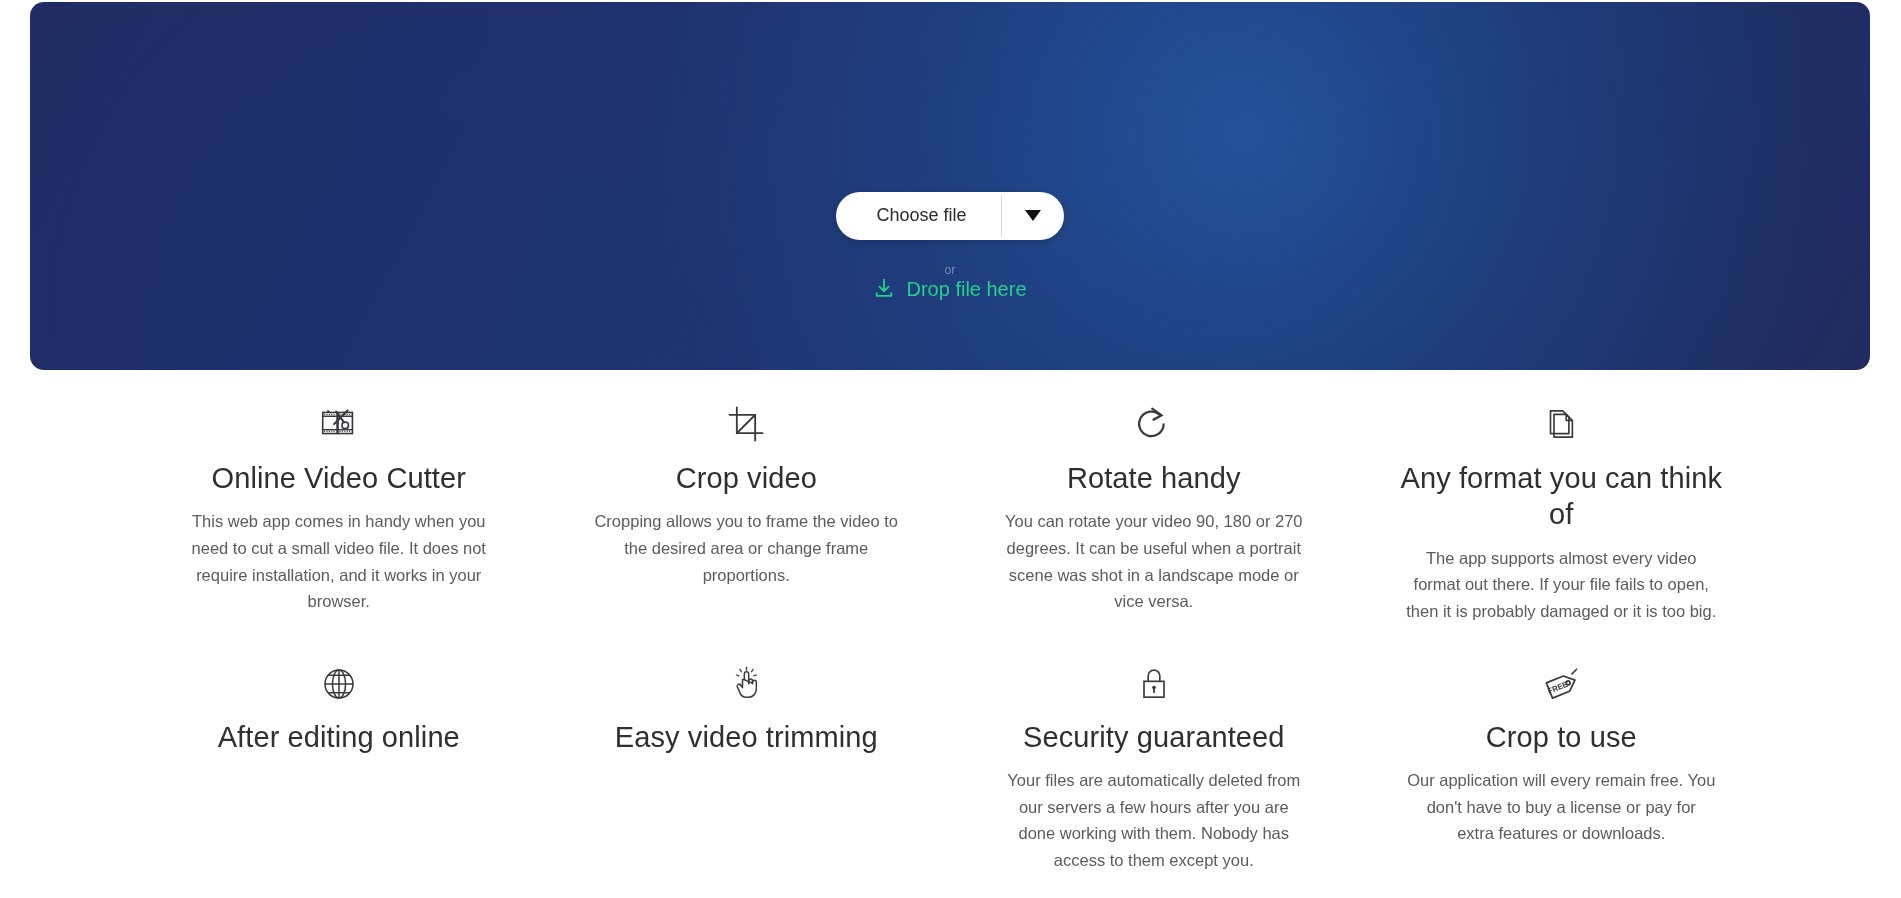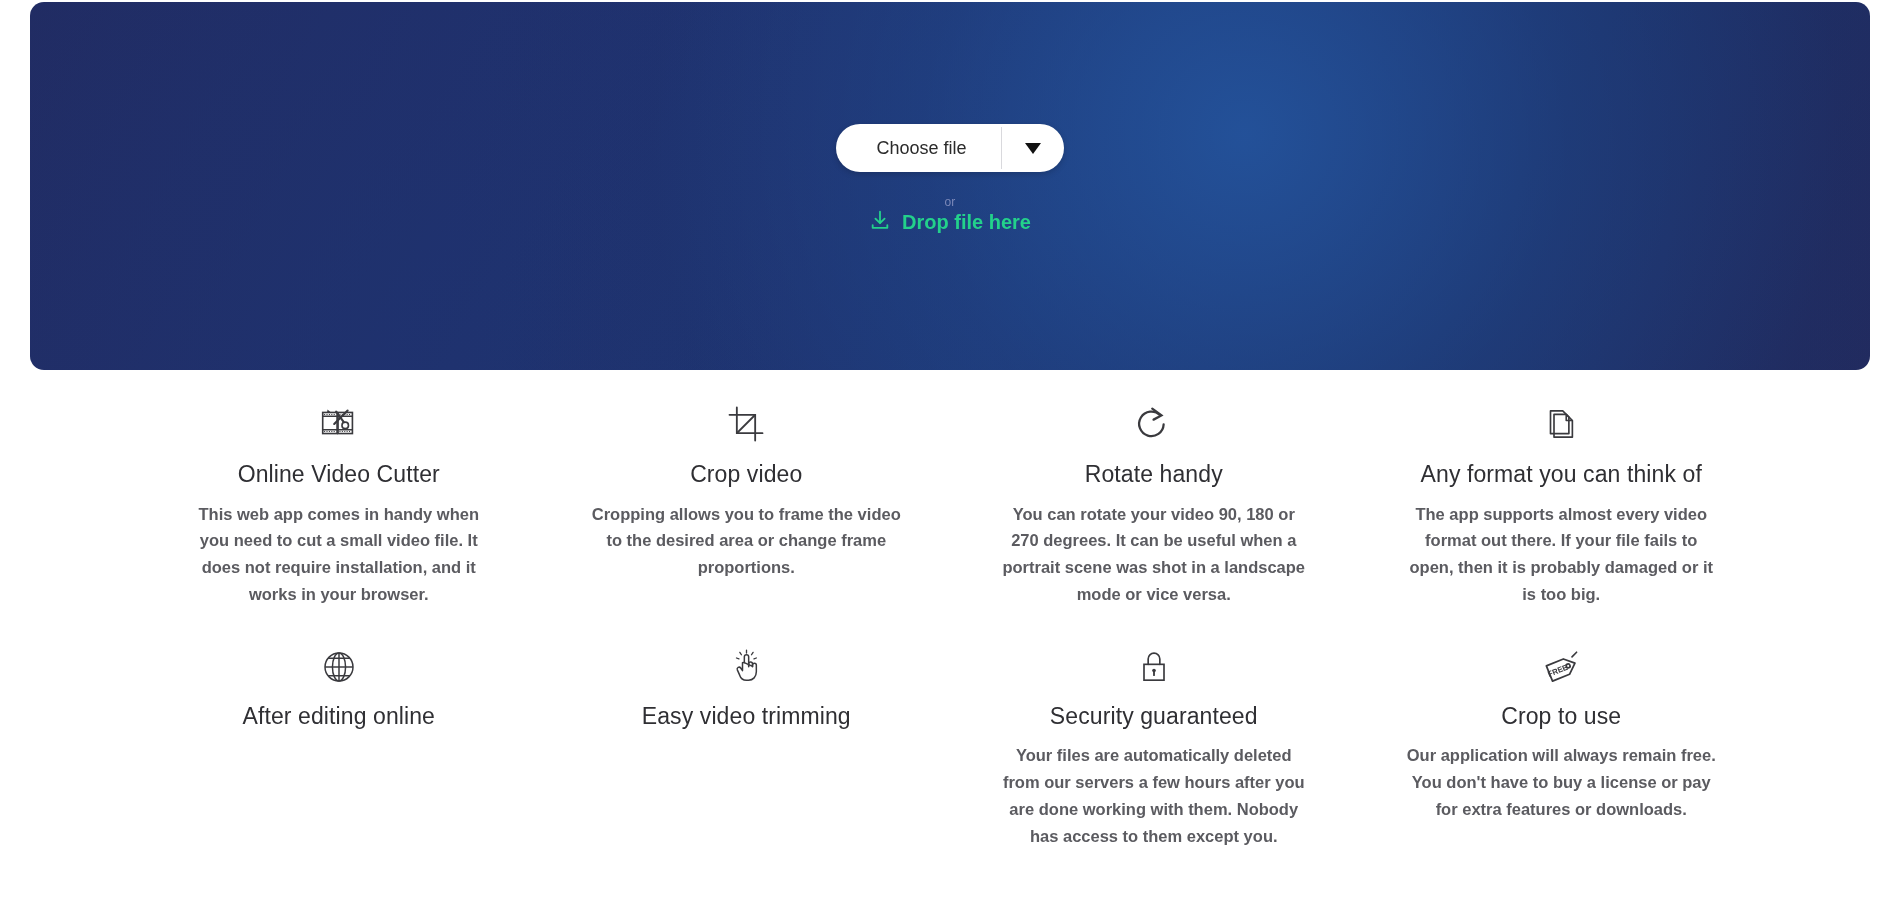--- a/index.html
+++ b/index.html
@@ -36,21 +36,21 @@
 
   .hero-inner {
     position: absolute;
     left: 0;
     top: 0;
     width: 100%;
     height: 100%;
     display: flex;
     flex-direction: column;
     align-items: center;
-    justify-content: flex-start;
+    justify-content: center;
     padding-top: 122px;
   }
 
   
   .choose-wrap {
     display: flex;
     align-items: stretch;
     background: #ffffff;
     border-radius: 40px;
     height: 48px;
@@ -96,21 +96,20 @@
     font-size: 12px;
     color: #7b88b8;
     letter-spacing: 0.2px;
   }
 
   .drop-row {
     display: flex;
     align-items: center;
     gap: 11px;
     cursor: pointer;
-    font-weight: bold;
   }
   .drop-text {
     font-size: 20px;
     color: #23d18b;
     font-family: "Liberation Sans", sans-serif;
   }
   .drop-icon { display: block; }
 
   
   .features {
@@ -133,33 +132,32 @@
   .feature.row2 { margin-top: 32px; }
 
   .f-icon {
     height: 48px;
     display: flex;
     align-items: flex-end;
     justify-content: center;
     margin-bottom: 14px;
   }
   .f-title {
-    font-size: 23px;
+    font-size: 29px;
     color: #2f2f33;
     font-weight: normal;
     line-height: 1.25;
     margin-bottom: 12px;
     letter-spacing: 0.1px;
   }
   .f-desc {
     font-size: 16.5px;
     color: #5b5b60;
     line-height: 1.62;
     max-width: 310px;
-    font-weight: bold;
   }
 </style>
 </head>
 <body>
 
 <div class="page">
 
   <div class="hero">
     <div class="hero-inner">
 
@@ -289,17 +287,17 @@
         <svg width="46" height="44" viewBox="0 0 48 48" fill="none" stroke="#3a3a3e" stroke-width="1.9" stroke-linejoin="round">
           <g transform="rotate(-22 24 26)">
             <path d="M10 18 L30 18 L40 27 L30 36 L10 36 Z"></path>
             <circle cx="32" cy="27" r="2.1"></circle>
             <text x="19.5" y="30.4" font-family="'Liberation Sans', sans-serif" font-size="8.6" font-weight="bold" fill="#3a3a3e" stroke="none" text-anchor="middle">FREE</text>
           </g>
           <path d="M36 14 L41 9" stroke-width="1.8" stroke-linecap="round"></path>
         </svg>
       </div>
       <div class="f-title">Crop to use</div>
-      <div class="f-desc">Our application will always remain free. You don't have to buy a license or pay for extra features or downloads.</div>
+      <div class="f-desc">Our application will every remain free. You don't have to buy a license or pay for extra features or downloads.</div>
     </div>
 
   </div>
 </div>
 
 </body></html>

